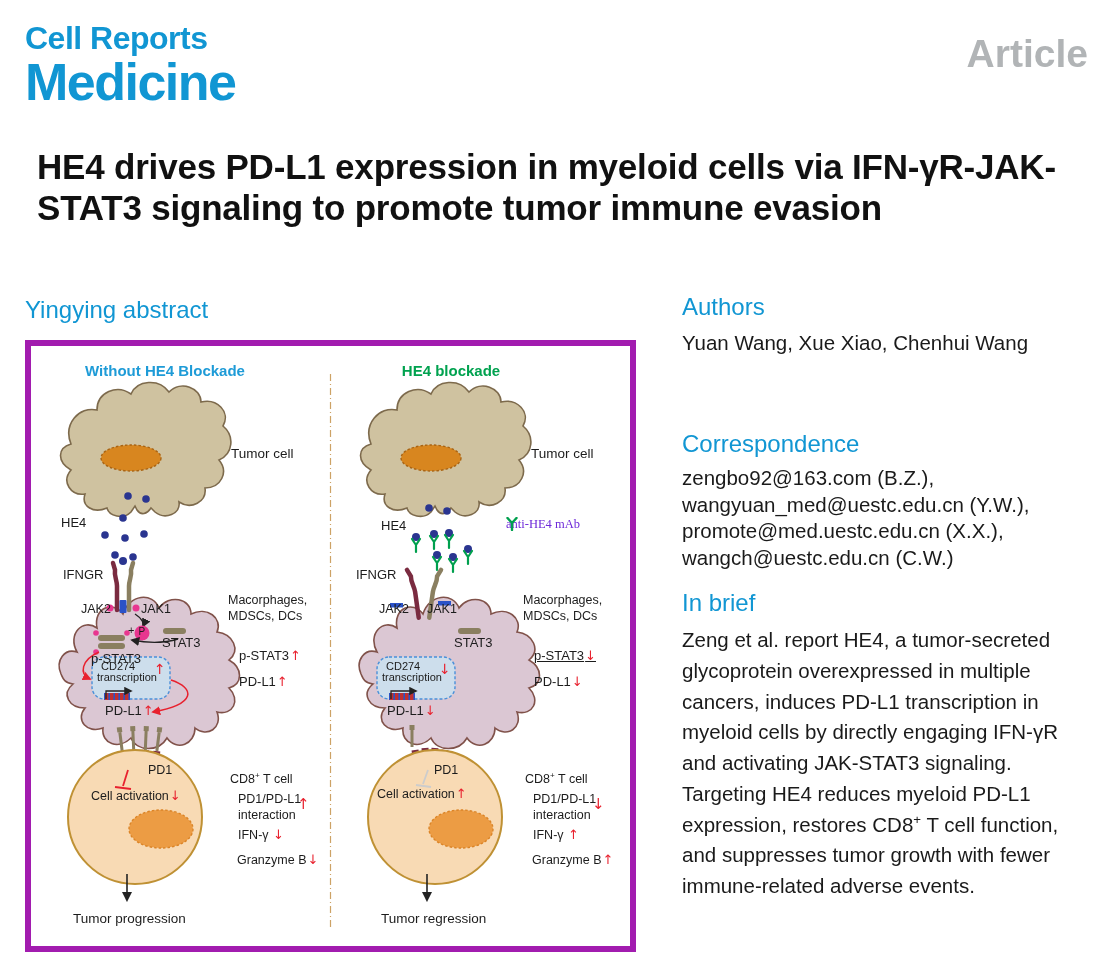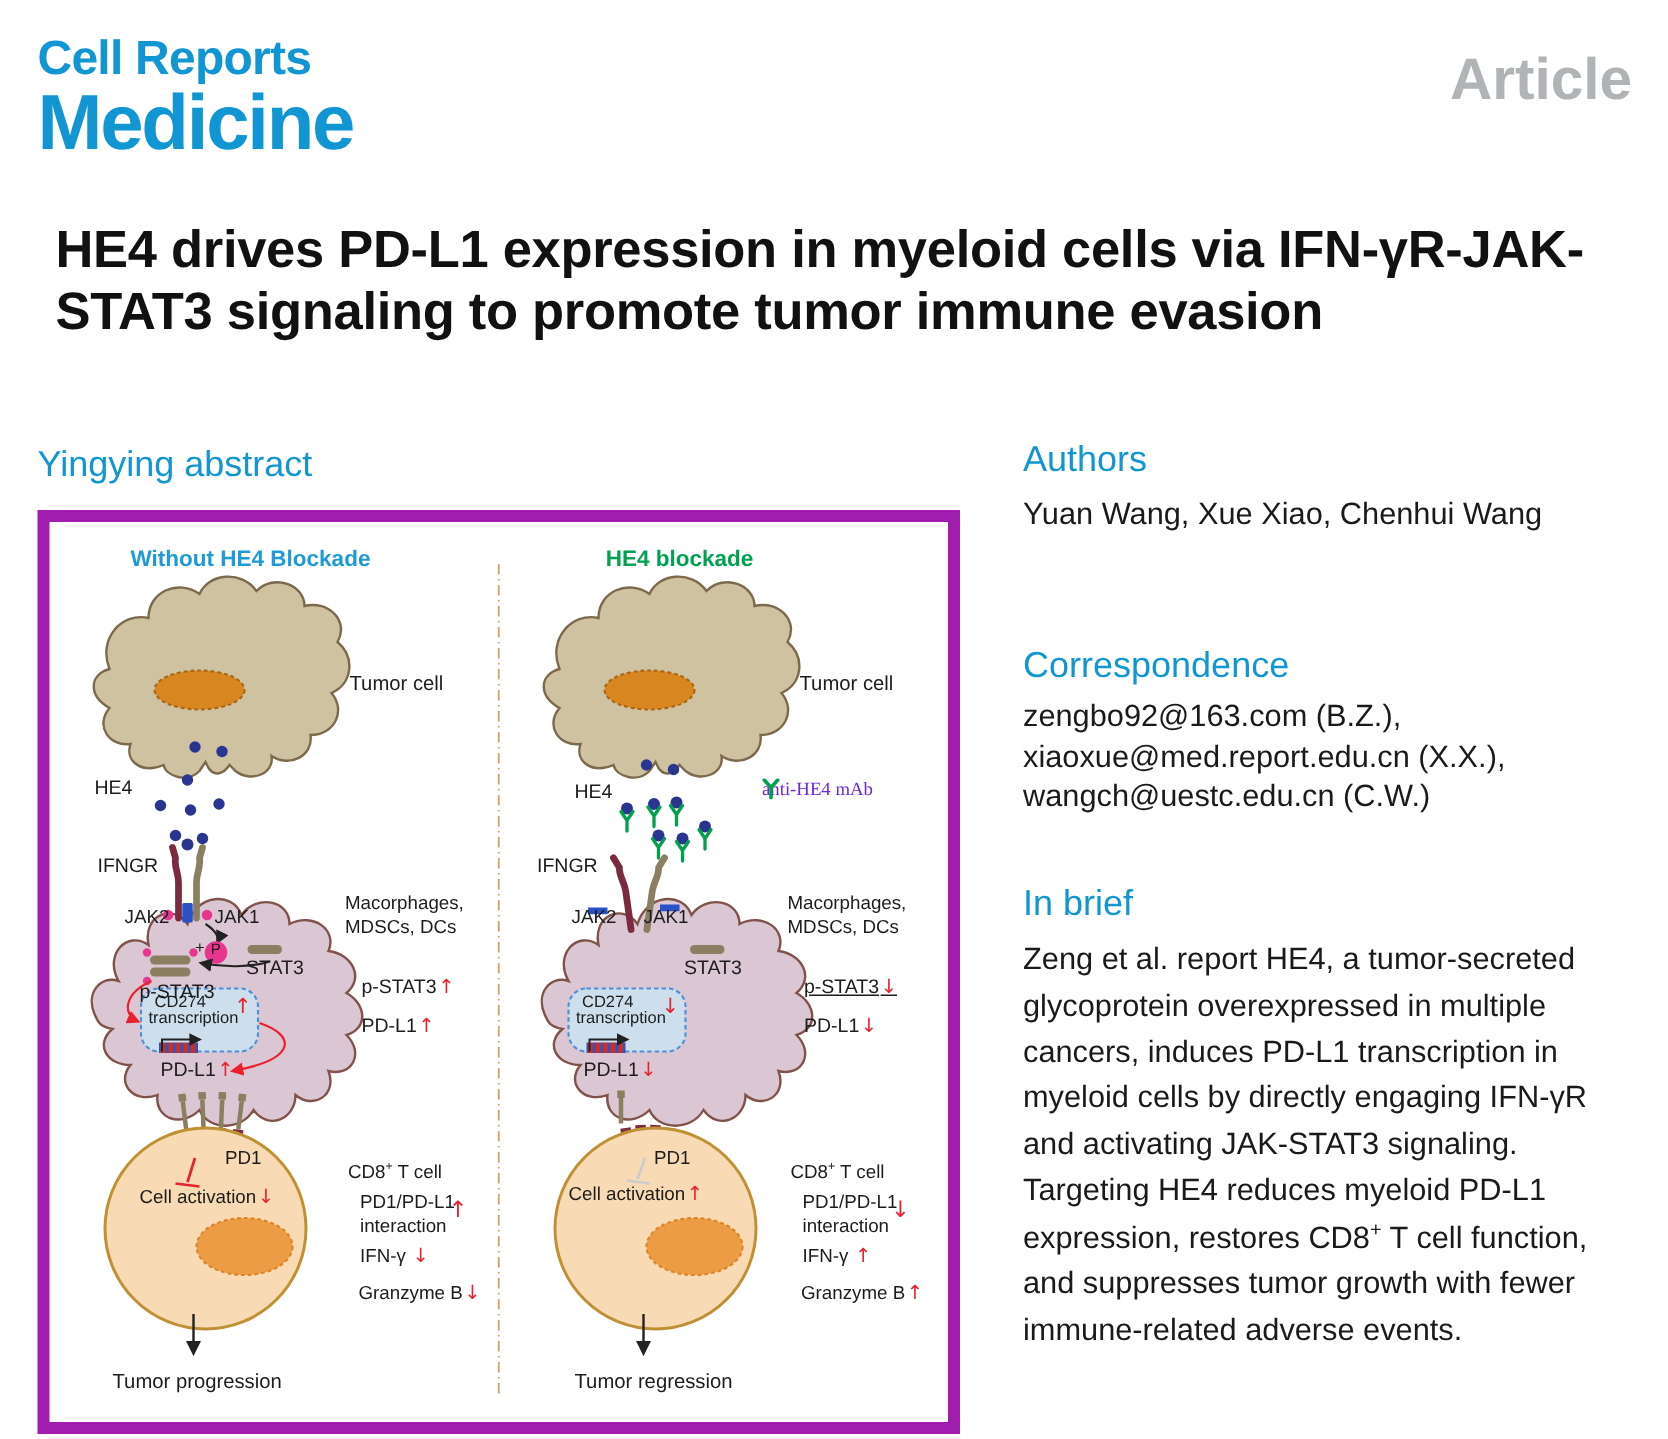--- a/index.html
+++ b/index.html
@@ -18,21 +18,21 @@
   .h-blue{color:#1196d3;font-size:24px;}
   .ga-head{left:25px;top:296px;}
   .authors-head{left:682px;top:293px;}
   .authors-text{left:682px;top:329px;font-size:20.5px;line-height:1.34;}
   .corr-head{left:682px;top:430px;}
   .corr-text{left:682px;top:465px;font-size:20.5px;line-height:1.3;}
   .brief-head{left:682px;top:589px;}
   .brief-text{left:682px;top:625px;width:410px;font-size:20.5px;line-height:1.5;}
   sup{font-size:65%;}
   
-  .ga-box{left:25px;top:340px;width:599px;height:600px;border:8px solid #a21caf;}
+  .ga-box{left:25px;top:340px;width:599px;height:600px;border:6px solid #a21caf;}
   .ga-box svg{position:absolute;left:0;top:0;}
   .fl{position:absolute;font-size:13px;white-space:nowrap;color:#1c1c1c;line-height:1.15;}
   .b{font-weight:normal;}
   .s12{font-size:12.5px;}
   .s11{font-size:11px;}
   .red{color:#e8212e;}
   .green{color:#6d28d9;font-family:Liberation Serif, serif;}
   .arrow{font-family:"DejaVu Sans",sans-serif;font-size:13px;margin-left:1px;}
   .arrow-lg{font-family:"DejaVu Sans",sans-serif;font-size:15px;}
   .pt{font-weight:bold;font-size:15px;width:180px;text-align:center;}
@@ -53,21 +53,22 @@
 <h1 class="abs paper-title" style="margin:12px">HE4 drives PD-L1 expression in myeloid cells via IFN-γR-JAK-STAT3 signaling to promote tumor immune evasion</h1>
 
 <div class="abs h-blue authors-head">Authors</div>
 <div class="abs authors-text">
   <span class="blockline">Yuan Wang, Xue Xiao, Chenhui Wang</span>
 </div>
 
 <div class="abs h-blue corr-head">Correspondence</div>
 <div class="abs corr-text">
   <span class="blockline">zengbo92@163.com (B.Z.),</span>
-  <span class="blockline">xiaoxue@med.report.edu.cn (X.X.),</span>
+  <span class="blockline">wangyuan_med@uestc.edu.cn (Y.W.),</span>
+  <span class="blockline">promote@med.uestc.edu.cn (X.X.),</span>
   <span class="blockline">wangch@uestc.edu.cn (C.W.)</span>
 </div>
 
 <div class="abs h-blue brief-head">In brief</div>
 <div class="abs brief-text">
   <span>Zeng et al. report HE4, a tumor-secreted glycoprotein overexpressed in multiple cancers, induces PD-L1 transcription in myeloid cells by directly engaging IFN-γR and activating JAK-STAT3 signaling. Targeting HE4 reduces myeloid PD-L1 expression, restores CD8</span><sup>+</sup><span> T cell function, and suppresses tumor growth with fewer immune-related adverse events.</span>
 </div>
 
 <div class="abs h-blue ga-head">Yingying abstract</div>
 

